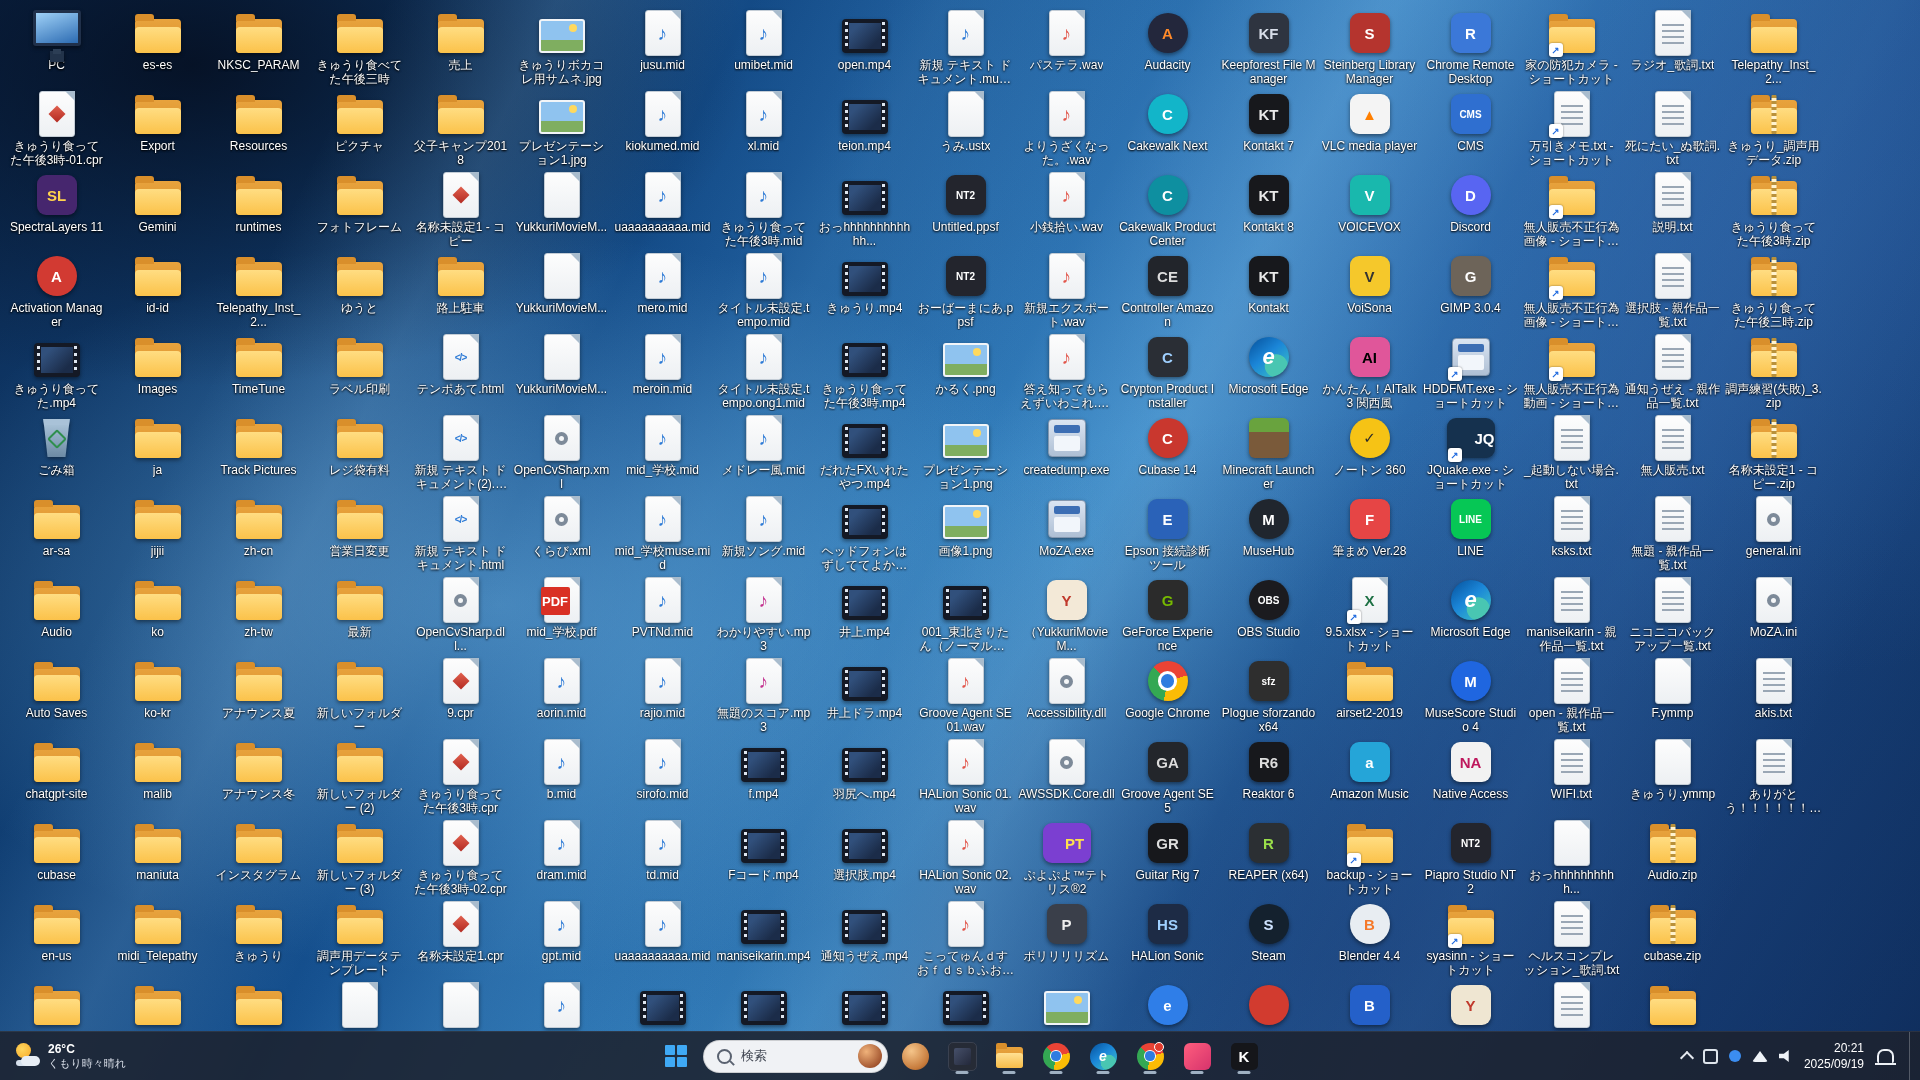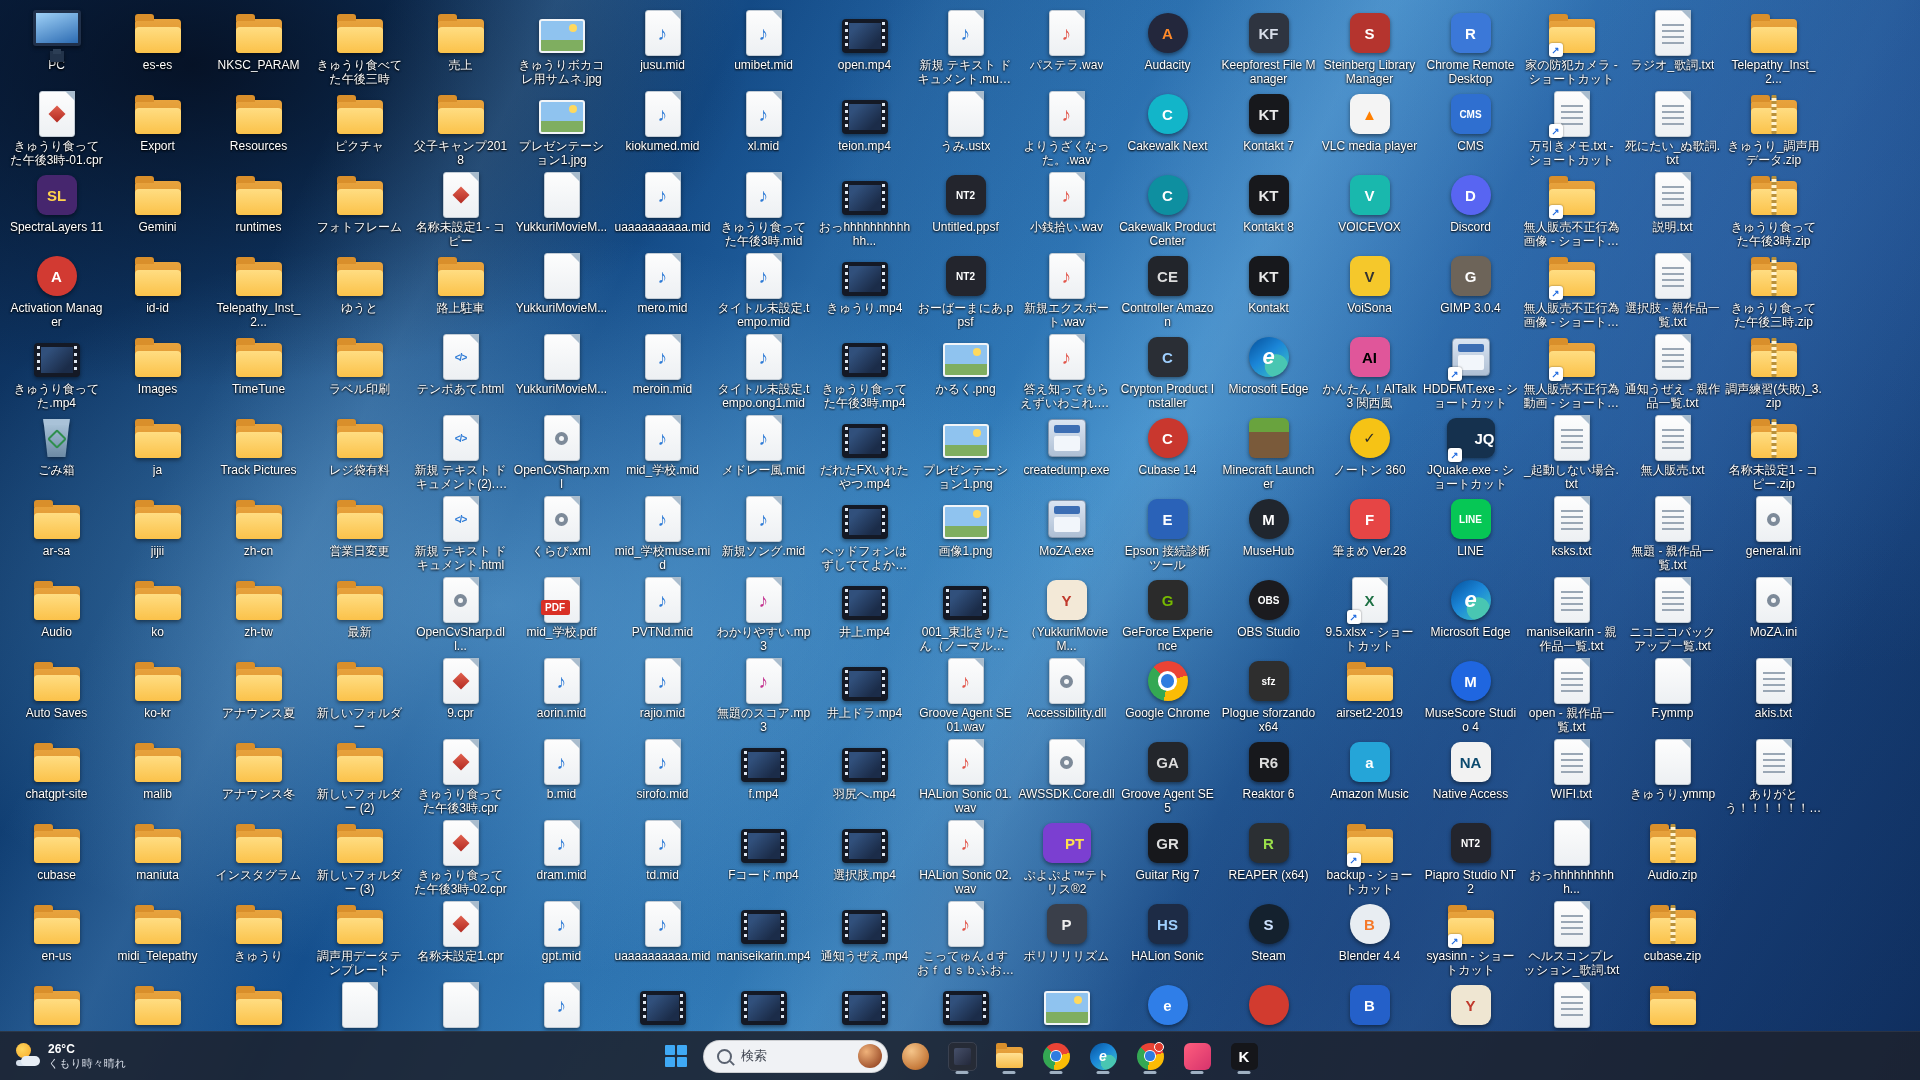--- a/index.html
+++ b/index.html
@@ -45,22 +45,22 @@
     background:linear-gradient(180deg,#fdfdfd,#edf0f3);display:flex;align-items:center;justify-content:center;}
   .g-doc::before{content:"";position:absolute;top:-1px;right:-1px;width:0;height:0;border-style:solid;
     border-width:0 10px 10px 0;border-color:transparent #a9bccd transparent transparent;}
   .lines{position:absolute;left:6px;right:6px;top:13px;height:22px;
     background:repeating-linear-gradient(180deg,#9aa7b5 0 2px,transparent 2px 6px);}
   .note{font-size:19px;color:#2e7bd6;line-height:1;}
   .n-or{color:#e2574c;}
   .n-pk{color:#c4318f;}
   .code{font-size:10px;font-weight:bold;color:#2e7bd6;letter-spacing:-1px;}
   .gear{width:13px;height:13px;border:4px solid #7d8a99;border-radius:50%;box-sizing:border-box;}
-  .pdfband{position:absolute;bottom:7px;left:-4px;right:9px;height:15px;background:#d93025;color:#fff;
-    font-size:10px;font-weight:bold;display:flex;align-items:center;justify-content:center;border-radius:2px;}
+  .pdfband{position:absolute;bottom:7px;left:-4px;right:9px;height:28px;background:#d93025;color:#fff;
+    font-size:13px;font-weight:bold;display:flex;align-items:center;justify-content:center;border-radius:2px;}
   .diamond{width:12px;height:12px;background:linear-gradient(135deg,#e0604e,#b32a22);transform:rotate(45deg);}
   .xl{color:#1e7145;font-weight:bold;font-size:15px;}
 
   
   .g-exe{width:36px;height:36px;border-radius:4px;border:1px solid #8498b0;position:relative;
     background:linear-gradient(180deg,#dbe5f2,#aebfd4);}
   .g-exe::before{content:"";position:absolute;left:5px;right:5px;top:5px;height:8px;background:#3c6eb4;border-radius:2px;}
   .g-exe::after{content:"";position:absolute;left:5px;right:5px;top:16px;bottom:5px;background:#f2f6fb;border-radius:2px;}
 
   
@@ -1342,21 +1342,21 @@
         <div class="label">Reaktor 6</div>
       </div>
       <div class="cell">
         <div class="icbox">
           <div class="g-app" style="background: rgb(37, 165, 216); color: rgb(255, 255, 255);">a</div>
         </div>
         <div class="label">Amazon Music</div>
       </div>
       <div class="cell">
         <div class="icbox">
-          <div class="g-app" style="background: rgb(242, 242, 242); color: #0c4a6e;">NA</div>
+          <div class="g-app" style="background: rgb(242, 242, 242); color: #be185d;">NA</div>
         </div>
         <div class="label">Native Access</div>
       </div>
       <div class="cell">
         <div class="icbox">
           <div class="g-doc">
             <div class="lines"></div>
           </div>
         </div>
         <div class="label">WIFI.txt</div>
@@ -1768,14 +1768,27 @@
             <div class="tb-pink"></div>
             <div class="run"></div>
           </div>
           <div class="tb-ic">
             <div class="tb-k">K</div>
             <div class="run"></div>
           </div>
         </div>
     </div>
 
+    <div class="tray">
+      <span class="chev"></span>
+      <span class="tray-sq"></span>
+      <span class="tray-dot"></span>
+      <span class="wifi"></span>
+      <span class="vol"></span>
+      <div class="clock">
+        <div>20:21</div>
+        <div>2025/09/19</div>
+      </div>
+      <span class="bell"></span>
+      <span class="show-desktop"></span>
+    </div>
   </div>
 </div>
 
 </body></html>

